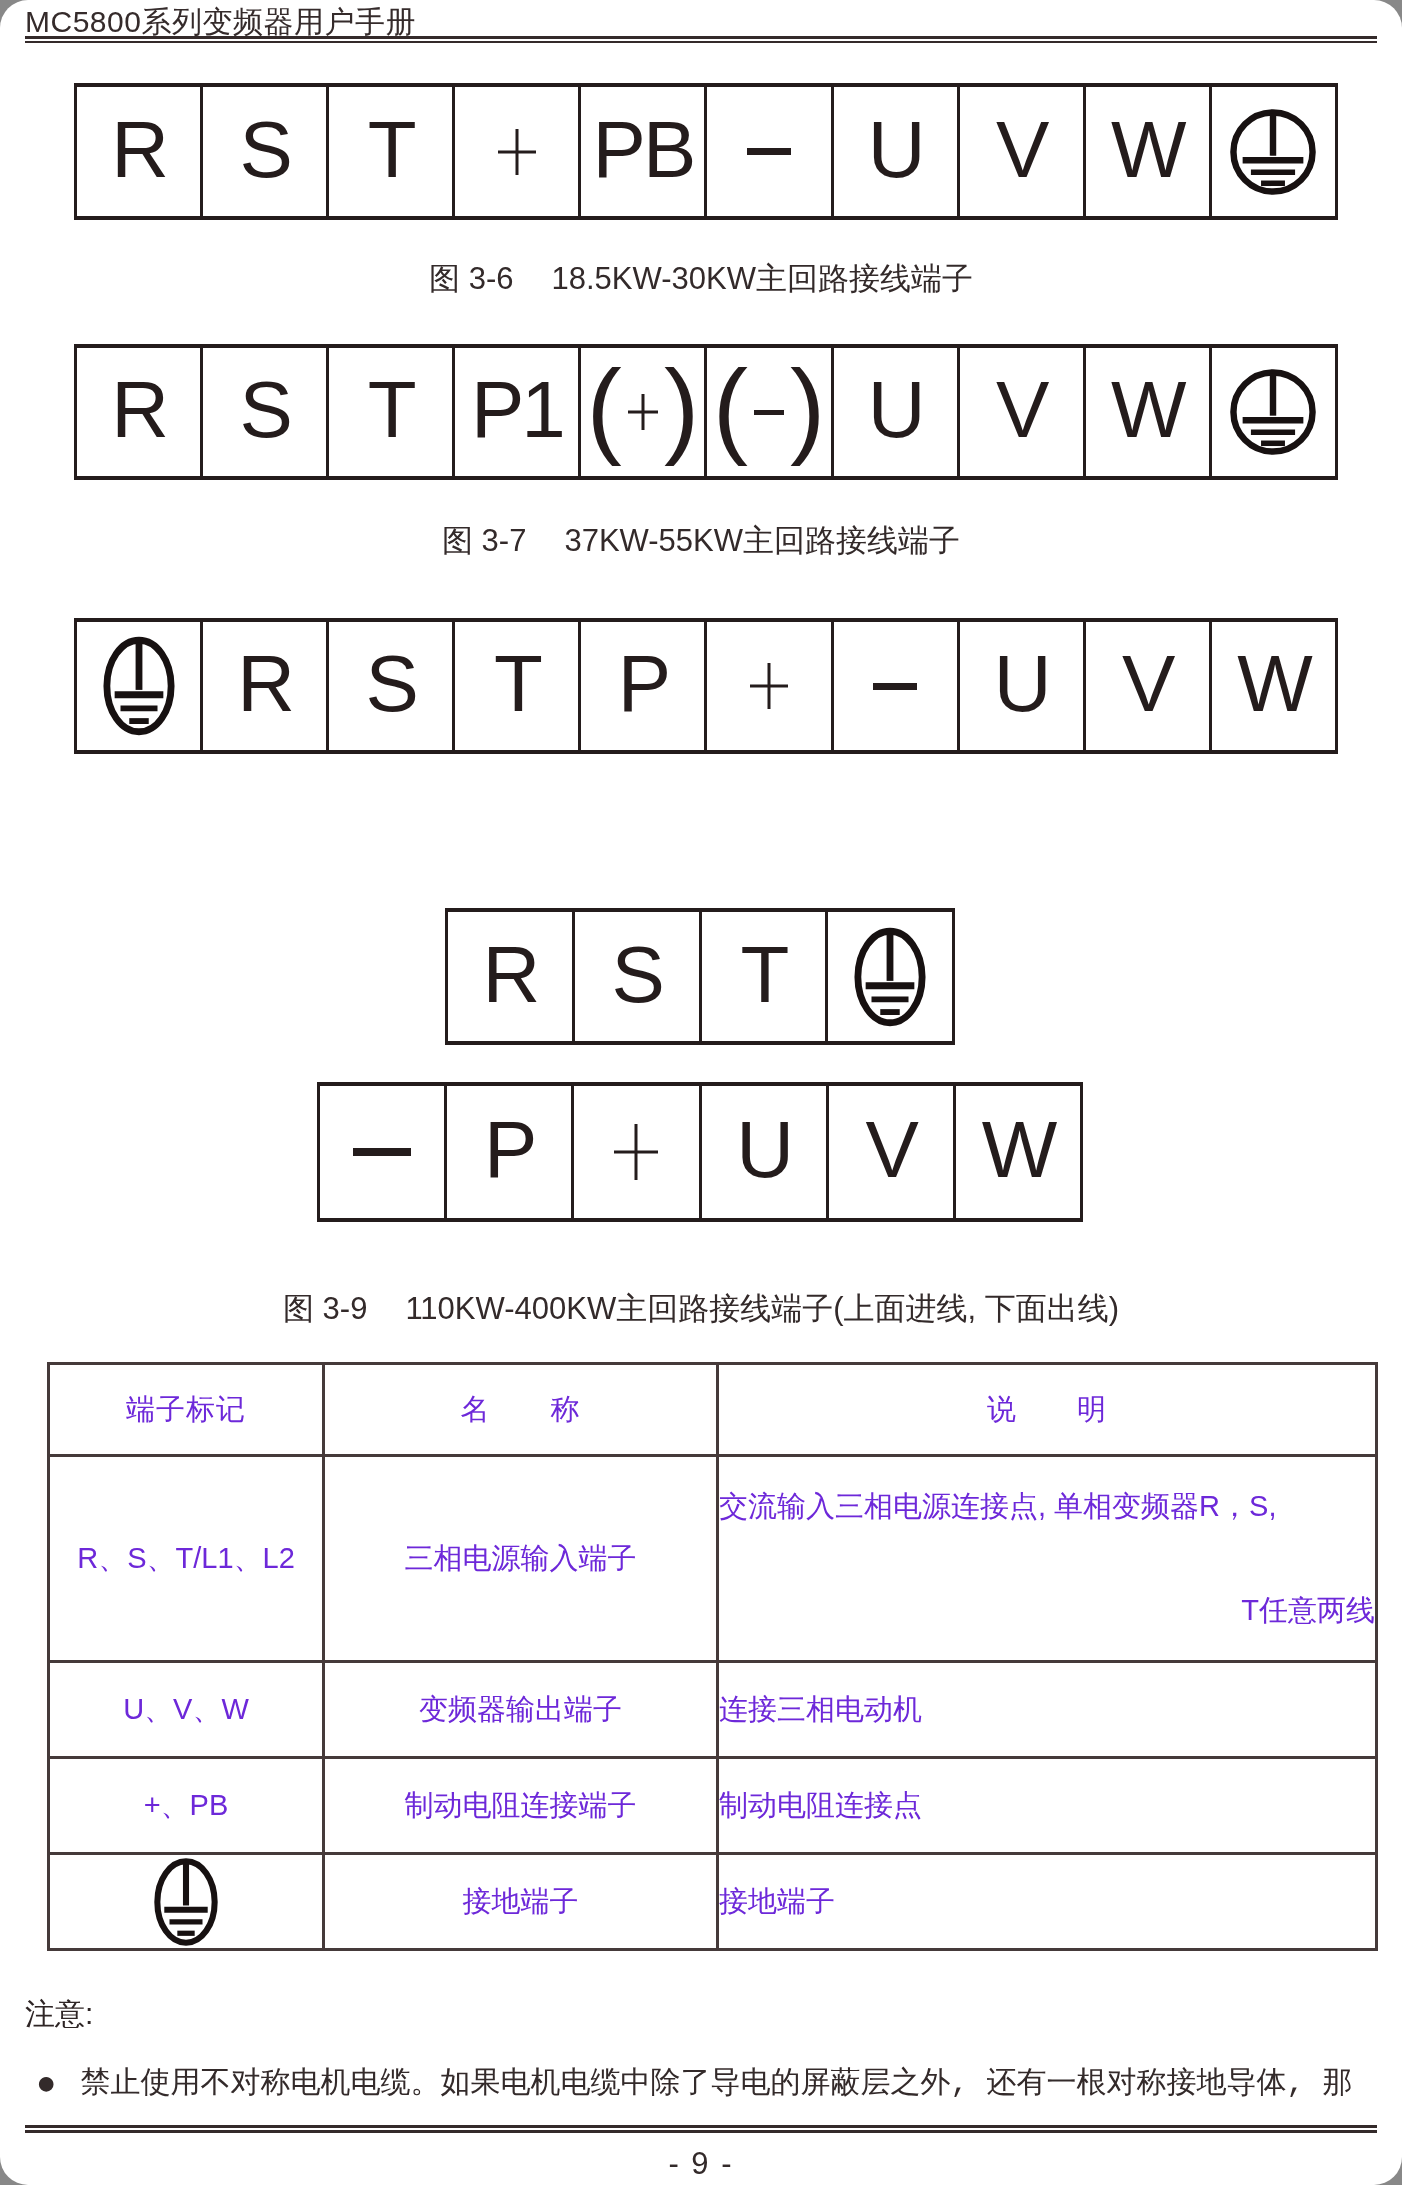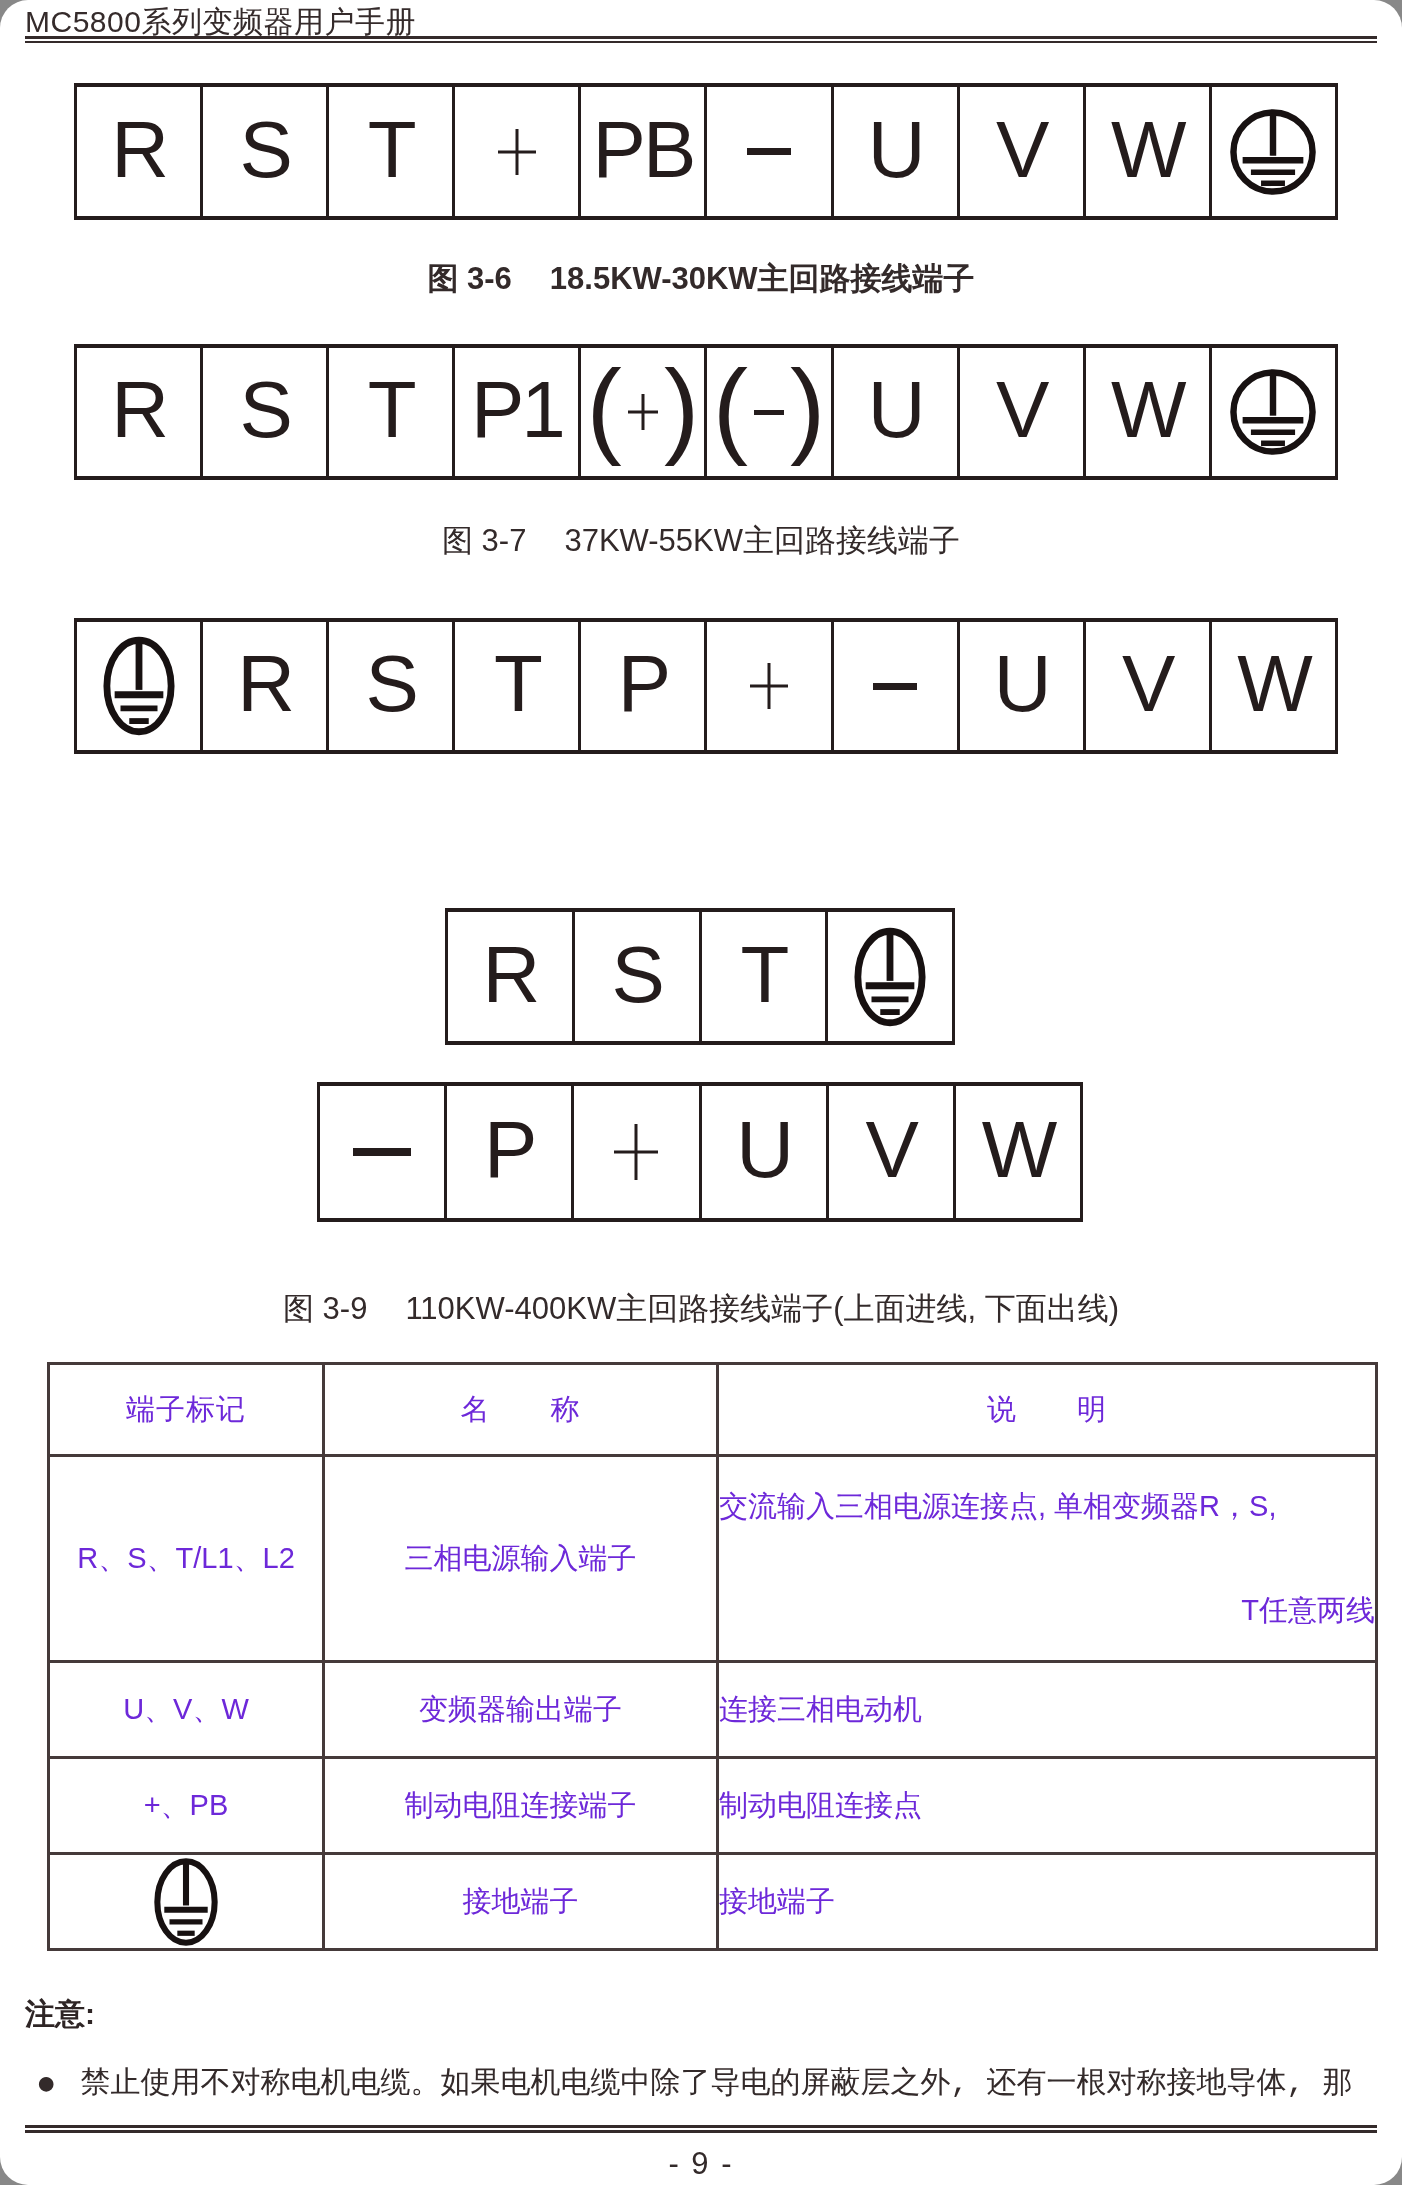--- a/index.html
+++ b/index.html
@@ -64,21 +64,21 @@
   .strip2{left:74px;top:344px;width:1264px;height:136px;}
   .strip3{left:74px;top:618px;width:1264px;height:136px;}
   .strip4a{left:445px;top:908px;width:510px;height:137px;}
   .strip4b{left:317px;top:1082px;width:766px;height:140px;}
   
   .caption{
     position:absolute;left:0;width:100%;text-align:center;
     font-size:31px;color:#332a2a;white-space:nowrap;
   }
   .caption .cap-label{margin-right:38px;}
-  .cap36{top:258px;font-weight:bold;} .cap37{top:520px;} .cap38{top:798px;} .cap39{top:1288px;}
+  .cap36{top:258px;} .cap37{top:520px;} .cap38{top:798px;} .cap39{top:1288px;}
   
   table.term-table{
     position:absolute;left:47px;top:1362px;width:1328px;height:586px;
     border-collapse:collapse;table-layout:fixed;
     font-size:29px;color:#6d28d9;
   }
   table.term-table col.c1{width:275px;}
   table.term-table col.c2{width:394px;}
   table.term-table col.c3{width:659px;}
   table.term-table th,table.term-table td{
@@ -91,21 +91,21 @@
   table.term-table tbody tr:nth-child(3),
   table.term-table tbody tr:nth-child(4){height:96px;}
   table.term-table th{text-align:center;letter-spacing:1px;}
   td.td-mark,td.td-name{text-align:center;}
   td.td-desc{text-align:left;padding-left:38px;padding-right:14px;}
   td.td-desc .desc-line + .desc-line{margin-top:64px;text-align:right;}
   td.td-mark svg.gnd{width:66px;height:92px;margin:0 auto;}
   
   .note-heading{
     position:absolute;left:25px;top:1994px;
-    font-size:30px;font-weight:bold;color:#2e2525;
+    font-size:30px;font-weight:normal;color:#2e2525;
   }
   .note-item{
     position:absolute;left:36px;top:2064px;width:1355px;
     font-size:30px;color:#332a2a;line-height:1.25;white-space:nowrap;font-family:Liberation Mono, monospace;
   }
   .note-item .bullet{font-size:34px;margin-right:24px;vertical-align:-2px;}
   
   .footer-rule{
     position:absolute;left:25px;top:2125px;width:1352px;height:8px;
     border-top:3px solid var(--line);border-bottom:3px solid var(--line);

